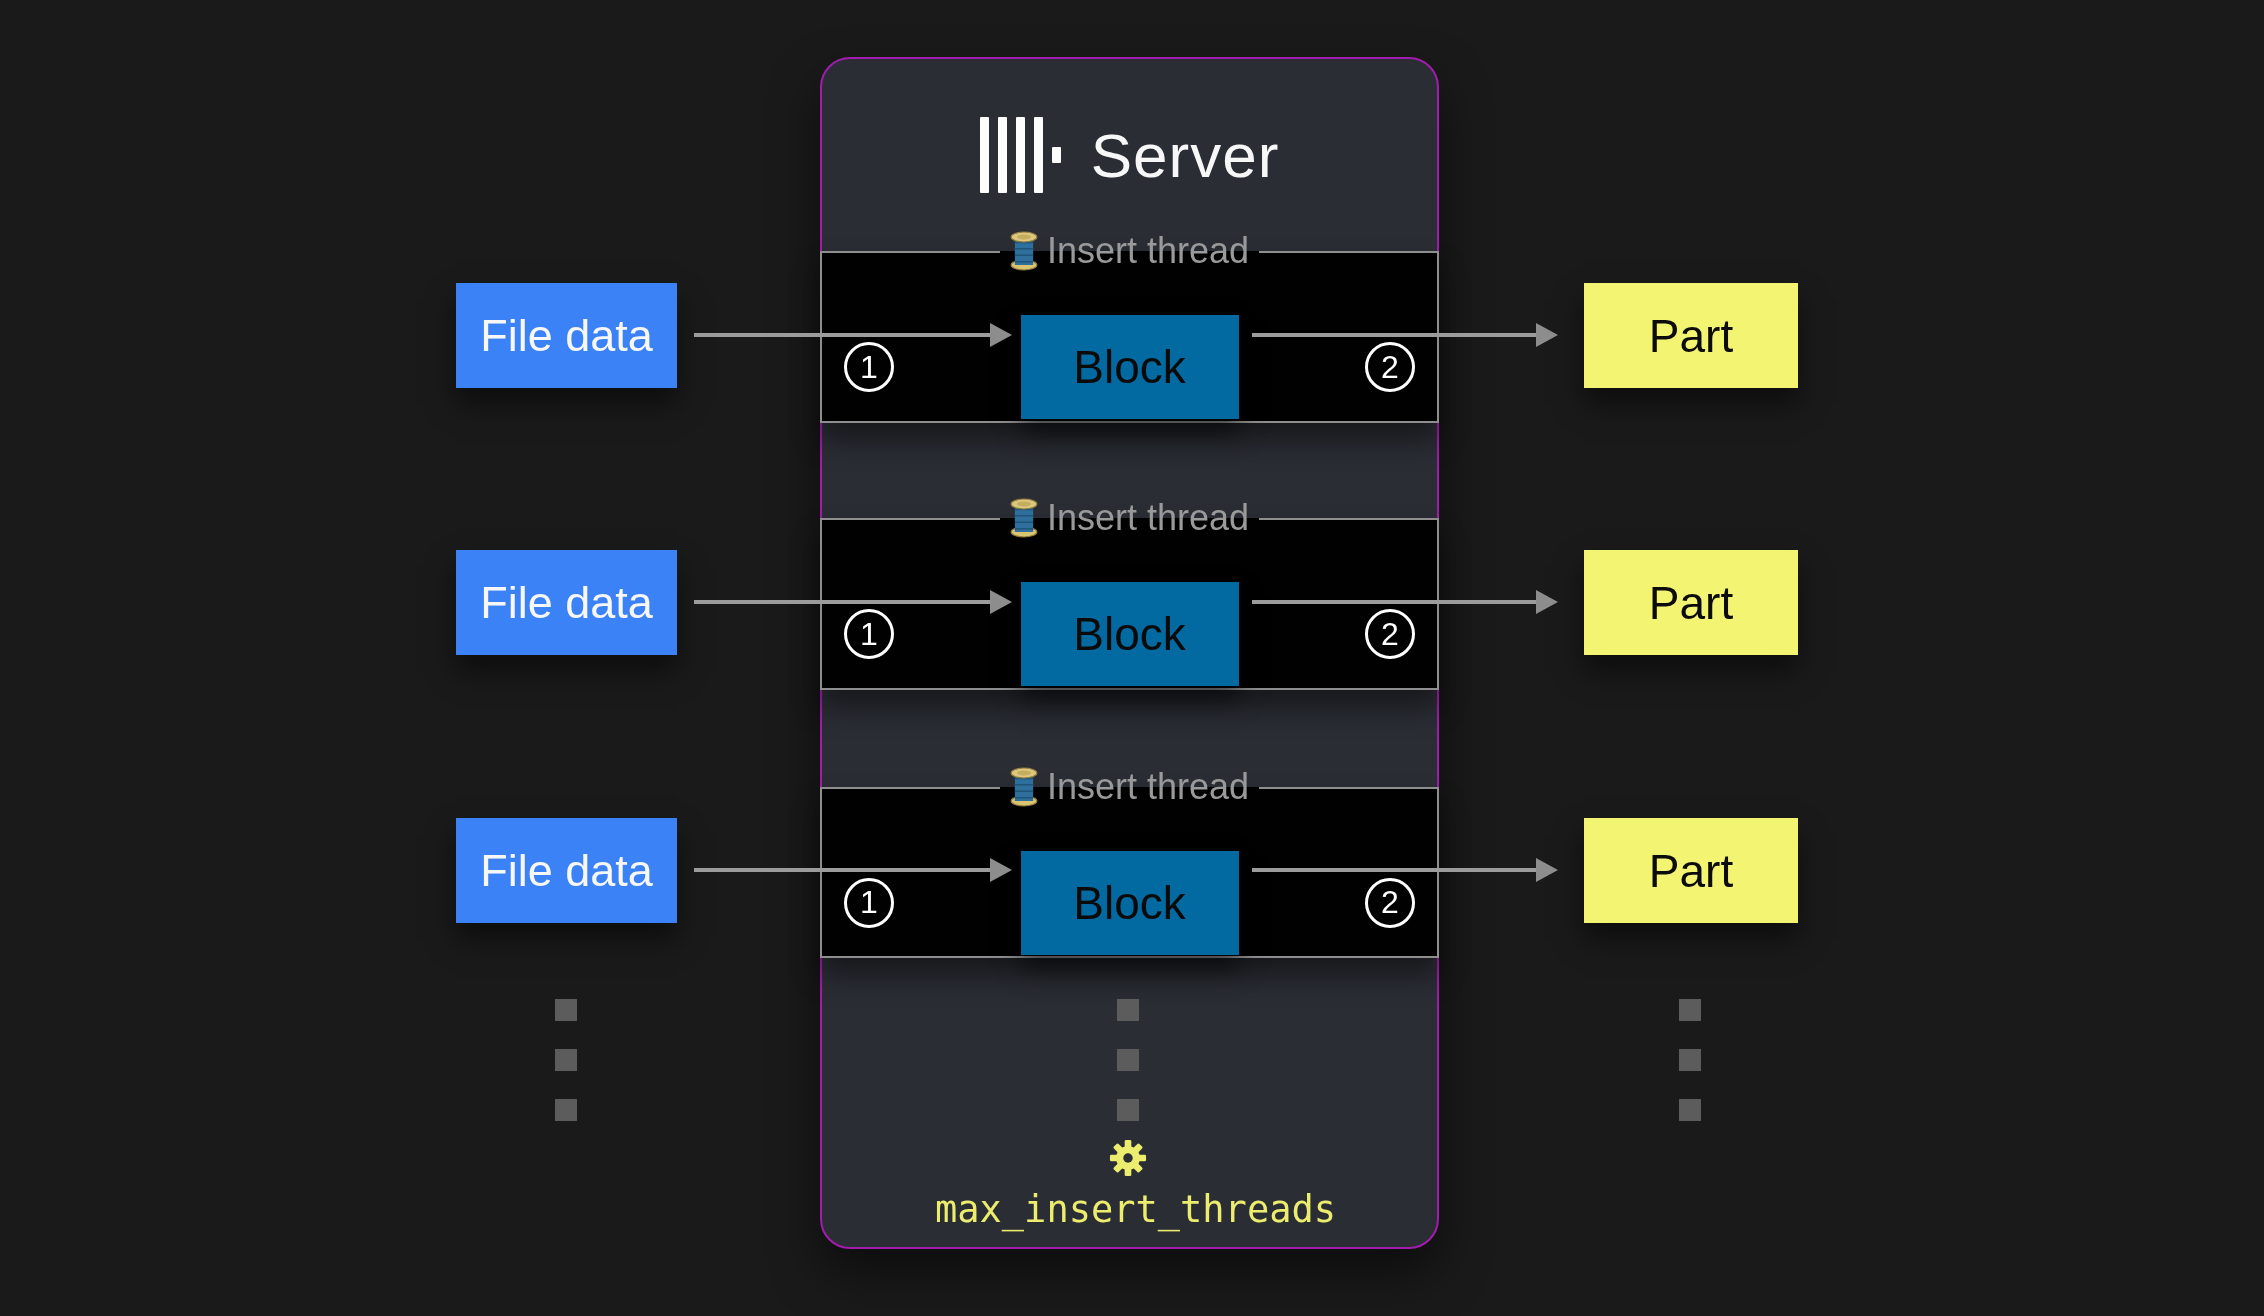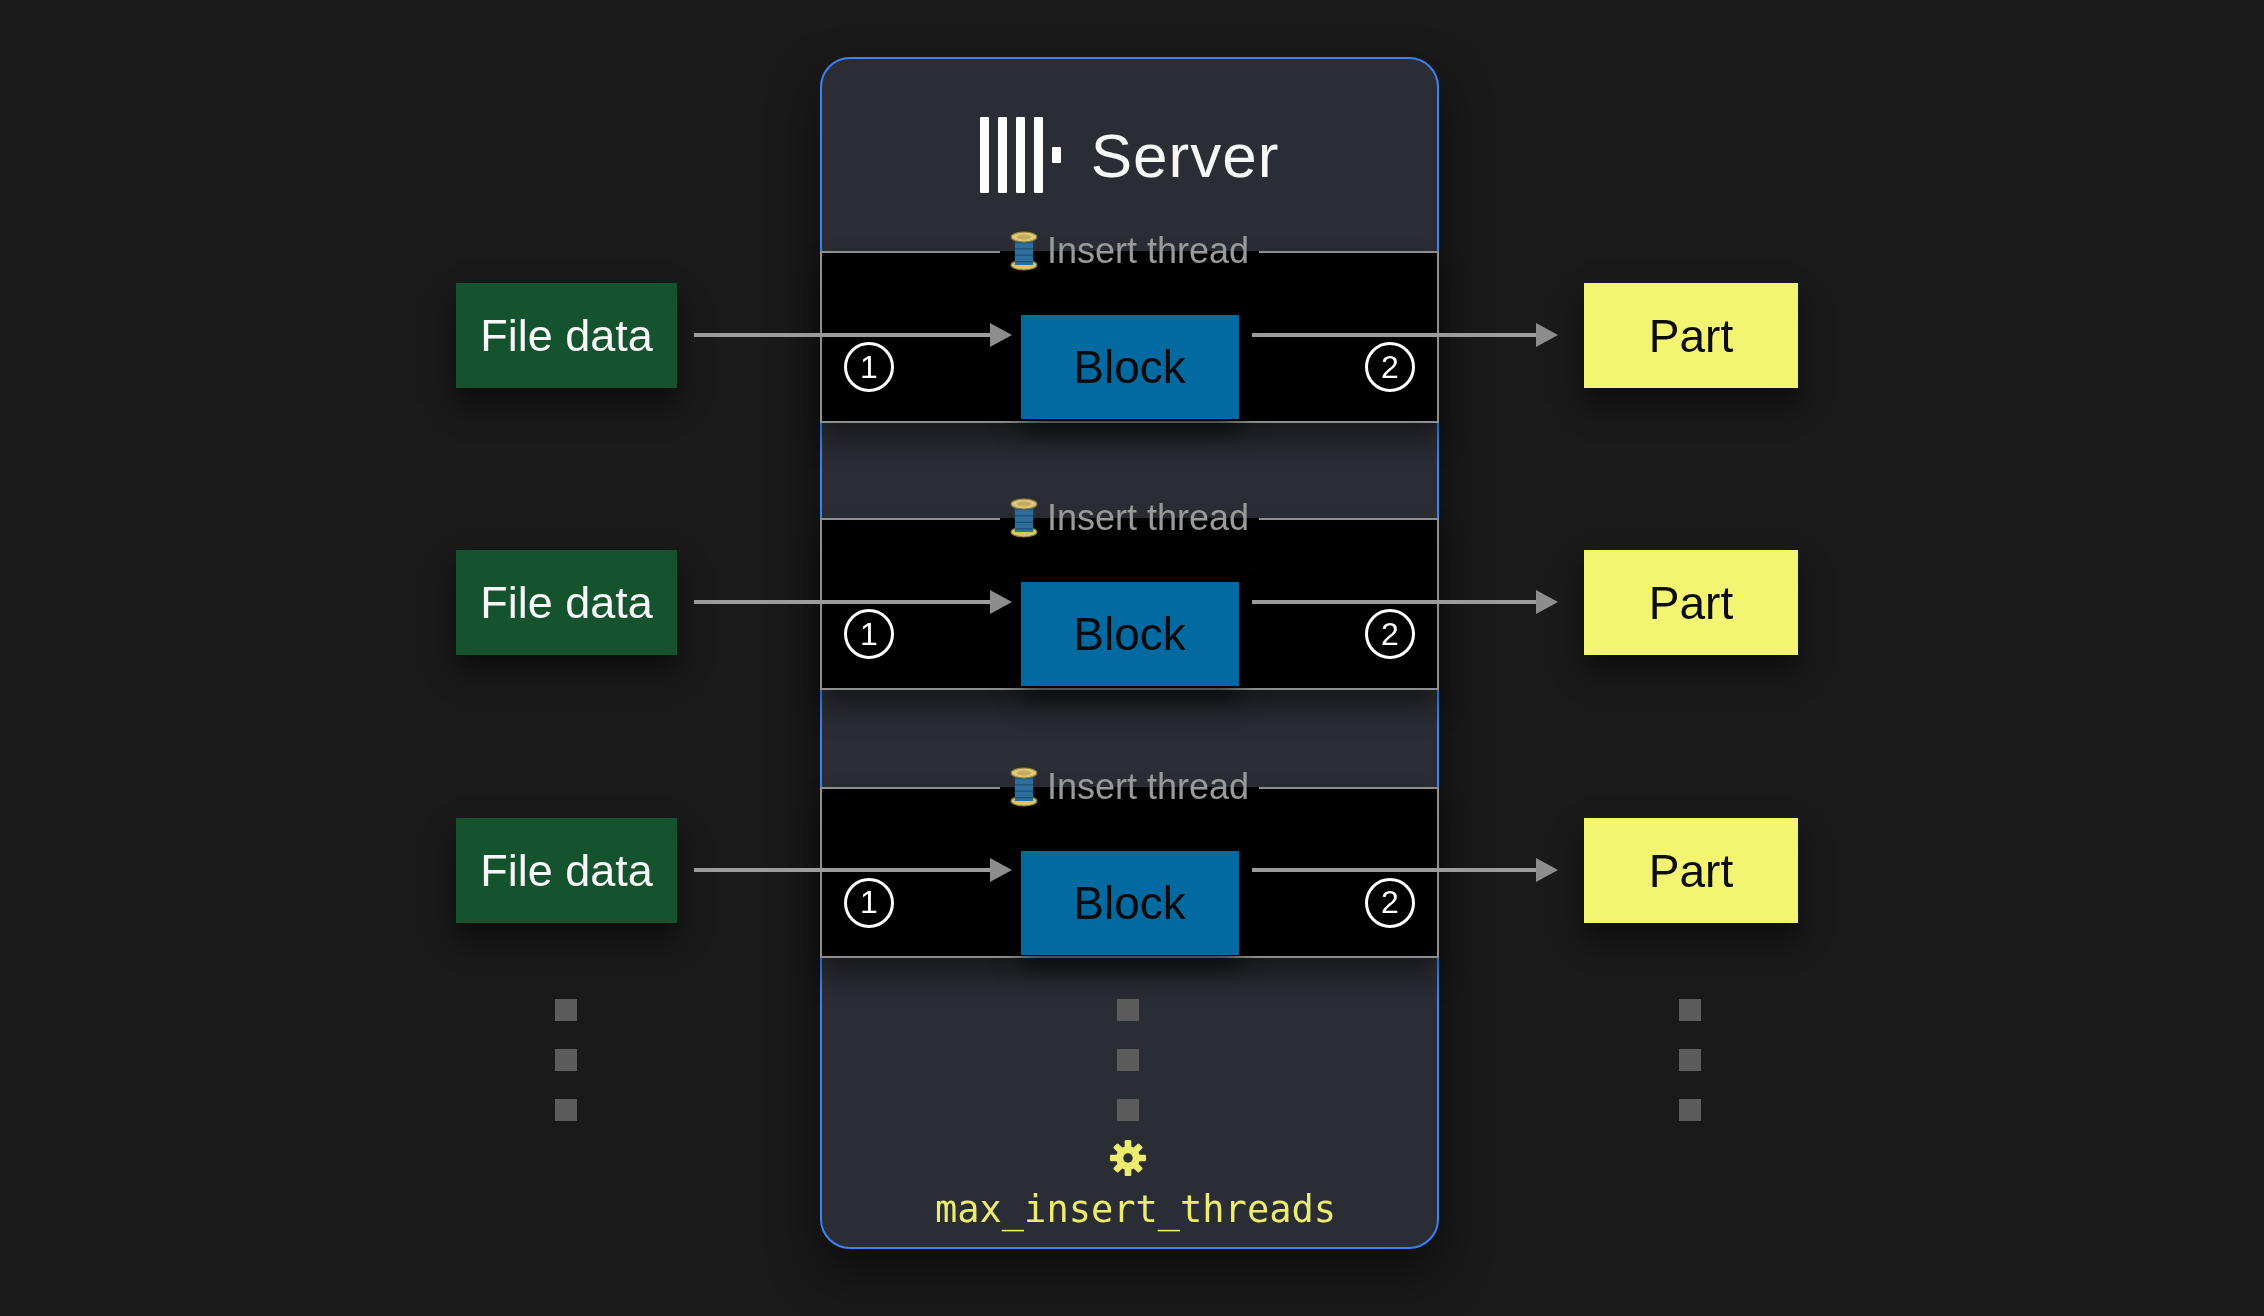--- a/index.html
+++ b/index.html
@@ -5,21 +5,21 @@
   html, body { margin:0; padding:0; background:#121212; }
   .stage {
     position:relative; width:2264px; height:1316px; overflow:hidden;
     background:#1a1a1a;
     font-family:"Liberation Sans", sans-serif;
   }
 
   
   .server-panel {
     position:absolute; left:820px; top:57px; width:615px; height:1188px;
-    background:#2a2d34; border:2px solid #3b82f6; border-radius:30px;
+    background:#2a2d34; border:2px solid #a21caf; border-radius:30px;
     box-shadow:0 24px 48px rgba(0,0,0,.5);
   }
   .server-header {
     position:absolute; left:0; top:50px; width:100%; height:92px;
     display:flex; align-items:center; justify-content:center; gap:30px;
   }
   .ch-logo { display:flex; align-items:center; gap:9px; }
   .ch-logo .bar { width:9px; height:76px; background:#fdfdfd; border-radius:1px; }
   .ch-logo .nub { width:9px; height:16px; background:#fdfdfd; border-radius:1px; }
   .server-title { font-size:62px; color:#f7f7f7; letter-spacing:1px; }
@@ -47,21 +47,21 @@
   }
   .block-box {
     width:218px; height:104px; background:#0369a1; color:#0a0a0a; font-size:46px;
     display:flex; align-items:center; justify-content:center;
     box-shadow:0 14px 22px rgba(0,0,0,.5);
   }
 
   
   .file-box {
     position:absolute; left:456px; width:221px; height:105px;
-    background:#14532d; color:#f7f7f7; font-size:45px;
+    background:#3b82f6; color:#f7f7f7; font-size:45px;
     display:flex; align-items:center; justify-content:center;
     box-shadow:0 16px 26px rgba(0,0,0,.5);
   }
   .part-box {
     position:absolute; left:1584px; width:214px; height:105px;
     background:#f4f473; color:#0c0c0c; font-size:46px;
     display:flex; align-items:center; justify-content:center;
     box-shadow:0 16px 26px rgba(0,0,0,.5);
   }
   .y-row1 { top:283px; } .y-row2 { top:550px; } .y-row3 { top:818px; }

